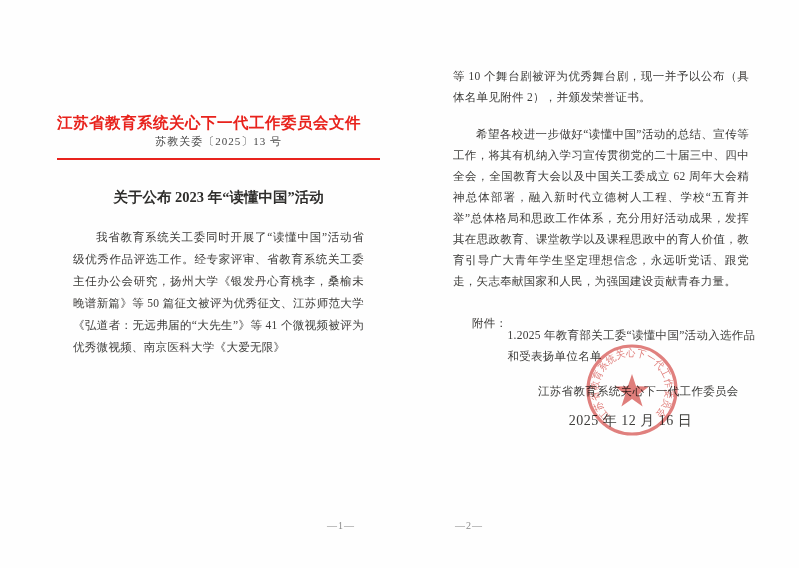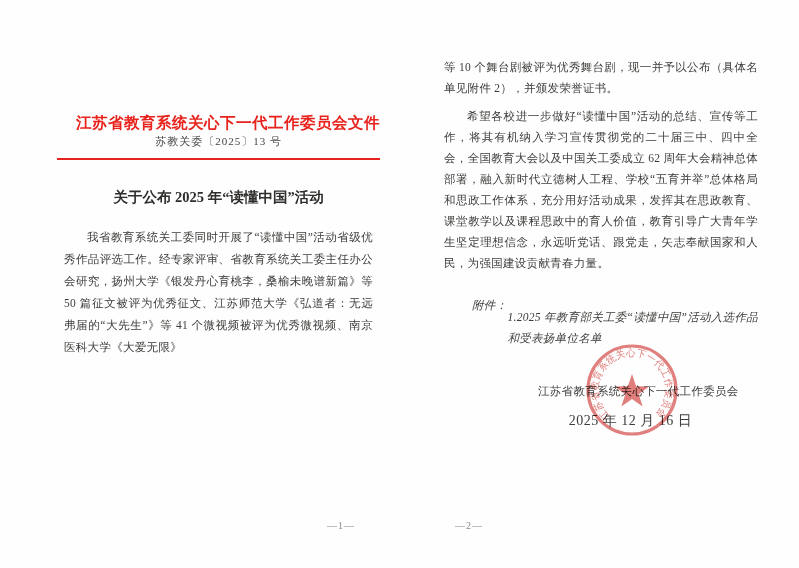--- a/index.html
+++ b/index.html
@@ -8,31 +8,31 @@
     background:#fefefe;overflow:hidden;
     font-family:"Liberation Serif","DejaVu Serif",serif;
     color:#3d3c3a;
   }
   .page{position:absolute;}
   .page-left{left:57px;top:113px;width:323px;}
   .page-right{left:437px;top:50px;width:328px;}
 
   .org-header{
     color:#e8231d;font-weight:bold;font-size:15.5px;letter-spacing:.5px;
-    text-align:right;white-space:nowrap;
+    text-align:left;white-space:nowrap;
   }
   .doc-number{font-size:11px;text-align:center;color:#454545;letter-spacing:1px;}
   .red-rule{margin-top:9px;height:2px;background:#e8231d;}
   .doc-title{margin-top:25px;text-align:center;font-weight:bold;font-size:14.5px;line-height:24px;color:#2f2e2c;}
   .body-block{margin-top:17px;}
-  p.doc-line{margin:7px;font-size:11.5px;line-height:22px;letter-spacing:.3px;text-align:justify;}
+  p.doc-line{margin:16px;font-size:11.5px;line-height:22px;letter-spacing:.3px;text-align:justify;}
   .page-right p.doc-line{line-height:21px;}
   p.indent{text-indent:2em;}
 
-  .attachments{margin-top:21px;margin-left:35px;font-size:11.5px;line-height:21px;letter-spacing:.3px;font-style:italic;}
+  .attachments{margin-top:21px;margin-left:35px;font-size:11.5px;line-height:21px;letter-spacing:.3px;}
   .attach-row{display:flex;align-items:flex-start;}
   .attach-label{flex:none;white-space:nowrap;}
   .attach-item{display:block;margin-top:12px;}
   .attach-row.second{margin-left:36px;}
 
   .signature-block{position:absolute;left:101px;top:334px;width:185px;text-align:center;}
   .signature-line{font-size:11.5px;letter-spacing:.3px;white-space:nowrap;}
   .date-line{margin-top:13px;font-size:14px;letter-spacing:.5px;white-space:nowrap;}
 
   .seal{position:absolute;left:145px;top:290px;width:100px;height:100px;
@@ -45,21 +45,21 @@
 </head>
 <body>
 
 <div class="canvas">
 
   <div class="page page-left">
     <div class="org-header">江苏省教育系统关心下一代工作委员会文件</div>
     <div class="doc-number">苏教关委〔2025〕13 号</div>
     <div class="red-rule"></div>
     <div class="doc-title">
-      <div>关于公布 2025 年“读懂中国”活动</div>
+      <div>关于公布 2023 年“读懂中国”活动</div>
     </div>
     <div class="body-block">
       <p class="doc-line indent">我省教育系统关工委同时开展了“读懂中国”活动省级优秀作品评选工作。经专家评审、省教育系统关工委主任办公会研究，扬州大学《银发丹心育桃李，桑榆未晚谱新篇》等 50 篇征文被评为优秀征文、江苏师范大学《弘道者：无远弗届的“大先生”》等 41 个微视频被评为优秀微视频、南京医科大学《大爱无限》</p>
     </div>
   </div>
   <div class="page-num page-num-1">—1—</div>
 
   <div class="page page-right">
     <div>
       <p class="doc-line">等 10 个舞台剧被评为优秀舞台剧，现一并予以公布（具体名单见附件 2），并颁发荣誉证书。</p>

